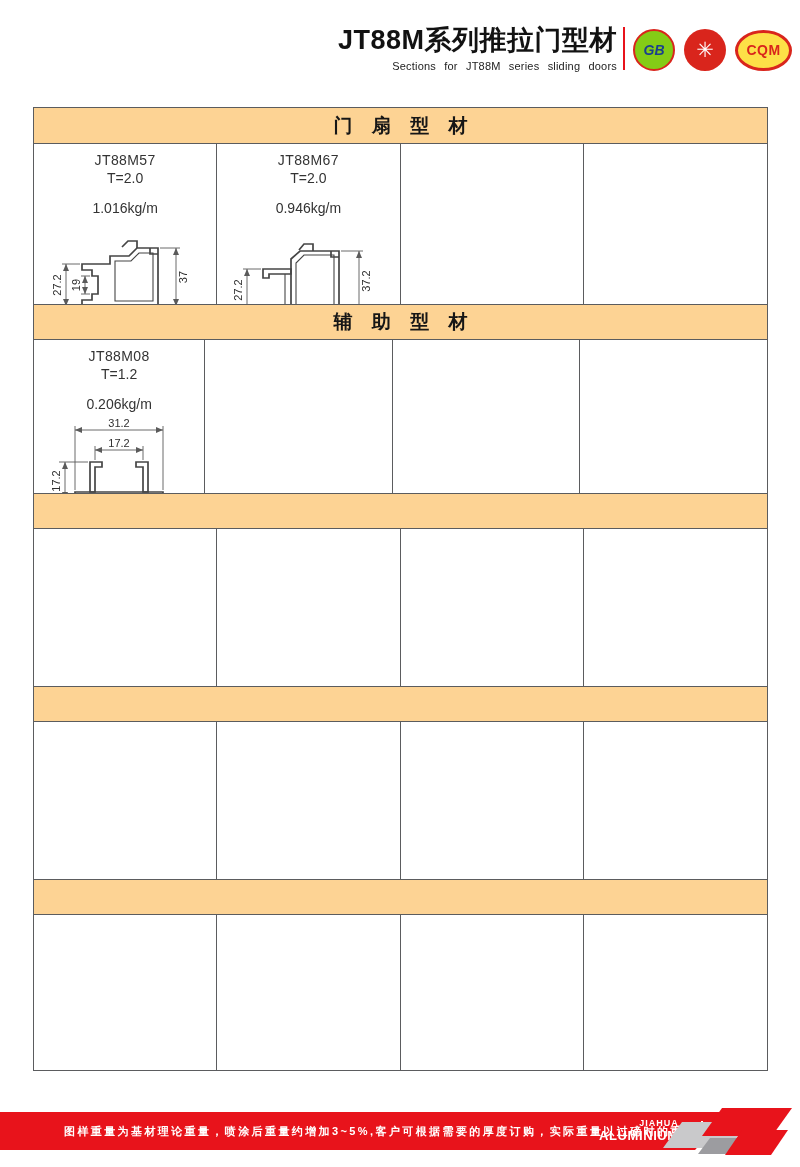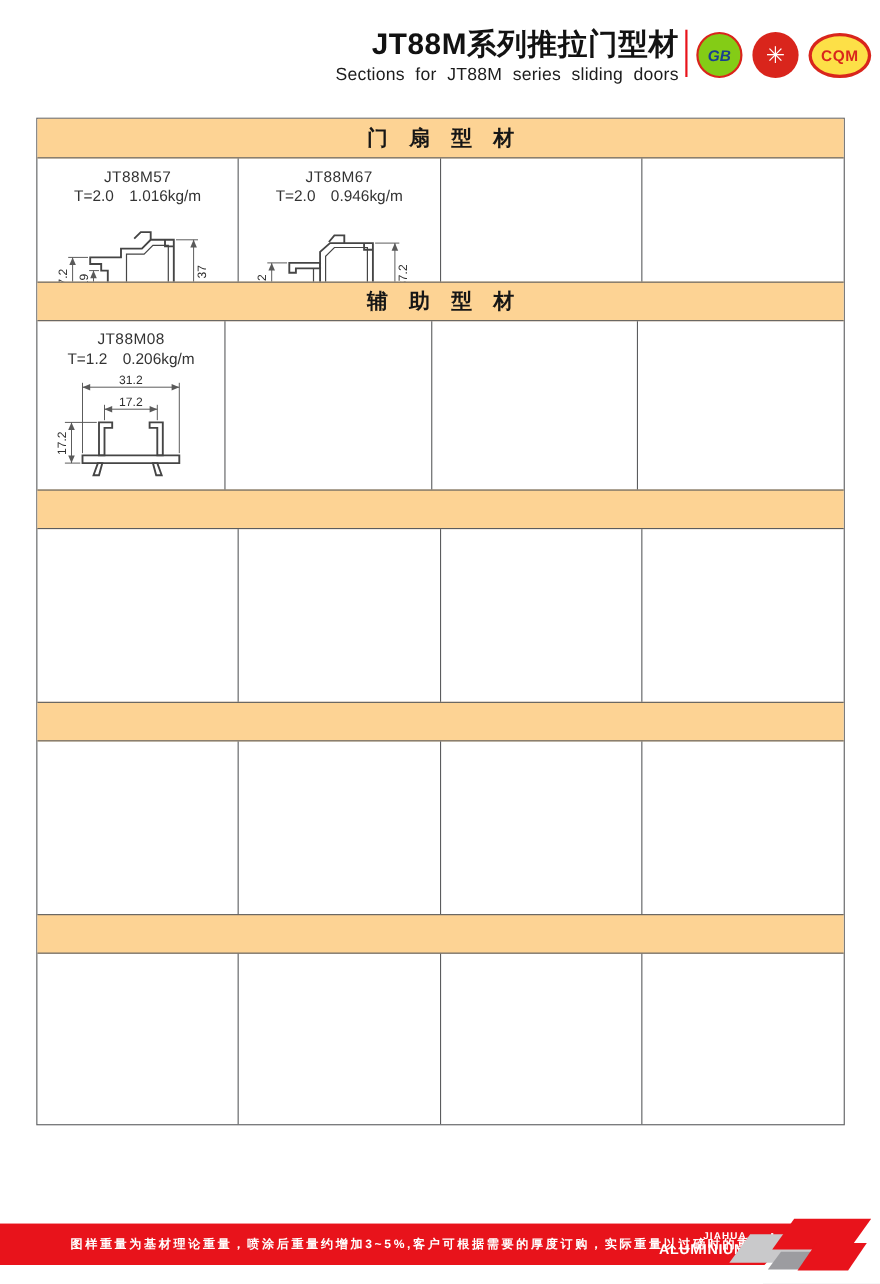--- a/index.html
+++ b/index.html
@@ -2,44 +2,44 @@
 <html><head>
 <meta charset="utf-8">
 <style>
   html,body{margin:0;padding:0;}
   body{font-family:"Liberation Sans",sans-serif;background:#e9e9e9;}
   .page{position:relative;width:800px;height:1167px;background:#ffffff;overflow:hidden;margin:0 auto;}
 
   
   .title-block{position:absolute;top:22px;right:183px;text-align:right;}
   .title{font-size:27px;font-weight:bold;color:#121212;letter-spacing:.5px;white-space:nowrap;}
-  .subtitle{font-size:16px;color:#1c1c1c;margin-top:2px;word-spacing:5px;letter-spacing:.2px;white-space:nowrap;}
+  .subtitle{font-size:11px;color:#1c1c1c;margin-top:2px;word-spacing:5px;letter-spacing:.2px;white-space:nowrap;}
   .header-divider{position:absolute;top:27px;left:623px;width:2px;height:43px;background:#e8131b;}
   .logos{position:absolute;top:29px;left:633px;display:flex;align-items:center;gap:9px;}
   .logo{display:flex;align-items:center;justify-content:center;box-sizing:border-box;}
   .logo-gb{width:42px;height:42px;border-radius:50%;border:2px solid #d9251c;background:#84cc16;
            color:#1a3f8f;font-weight:bold;font-style:italic;font-size:14px;}
   .logo-flower{width:42px;height:42px;border-radius:50%;background:#d9251c;color:#fff;font-size:21px;}
   .logo-cqm{width:57px;height:41px;border-radius:50%;border:3px solid #d9251c;background:#fde047;
             color:#d9251c;font-weight:bold;font-size:14px;letter-spacing:.5px;}
 
   
   .catalog{position:absolute;left:33px;top:107px;width:735px;border:1px solid #5b5c5e;box-sizing:border-box;}
   .band{height:36px;background:#fdd394;border-bottom:1px solid #5b5c5e;box-sizing:border-box;
         display:flex;align-items:center;justify-content:center;
         font-size:19px;font-weight:bold;color:#161616;letter-spacing:7px;padding-left:7px;}
   .band:not(:first-child){border-top:1px solid #5b5c5e;}
   .cells{display:grid;grid-template-columns:1fr 1fr 1fr 1fr;}
   .cell{border-right:1px solid #5b5c5e;box-sizing:border-box;overflow:hidden;}
   .cell:last-child{border-right:none;}
-  .r1{height:112px;} .r2{height:153px;gap:16px;} .r3{height:157px;} .r4{height:157px;} .r5{height:155px;}
+  .r1{height:160px;} .r2{height:153px;gap:16px;} .r3{height:157px;} .r4{height:157px;} .r5{height:155px;}
 
   .product{padding-top:8px;text-align:center;color:#333;}
   .pcode{font-size:14px;letter-spacing:.4px;}
-  .pspec{font-size:14px;margin-top:2px;display:flex;justify-content:center;gap:14px;white-space:nowrap;}
+  .pspec{font-size:14px;margin-top:2px;display:flex;justify-content:center;gap:14px;white-space:nowrap;flex-direction:column;}
   .drawing{display:block;margin:2px auto 0;}
 
   .prof path{fill:none;stroke:#454545;stroke-width:1.7;stroke-linejoin:miter;}
   .prof-in path{fill:none;stroke:#454545;stroke-width:1.1;}
   .dim line{stroke:#5a5a5a;stroke-width:.9;}
   .dim polygon{fill:#5a5a5a;stroke:none;}
   .dim text{font-size:11px;fill:#2f2f2f;font-family:"Liberation Sans",sans-serif;}
 
   
   .footer-bar{position:absolute;left:0;top:1112px;width:730px;height:38px;background:#e8131b;color:#fff;

